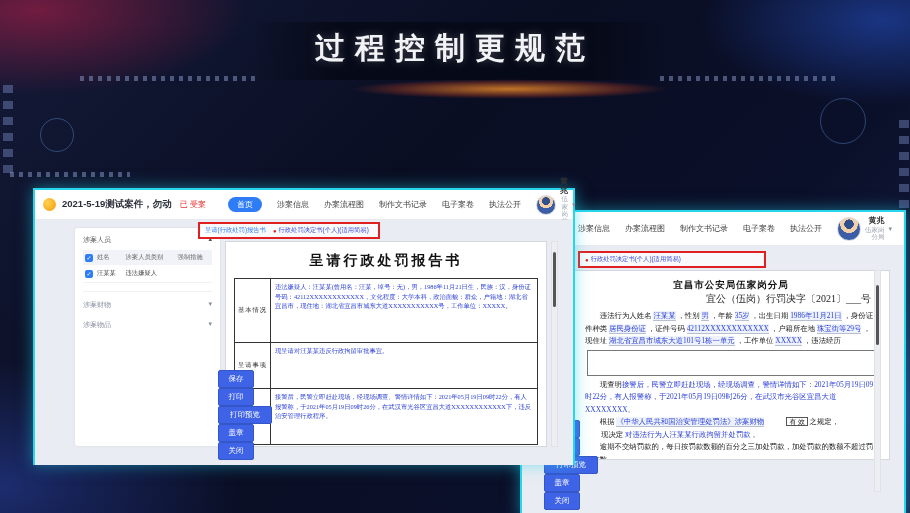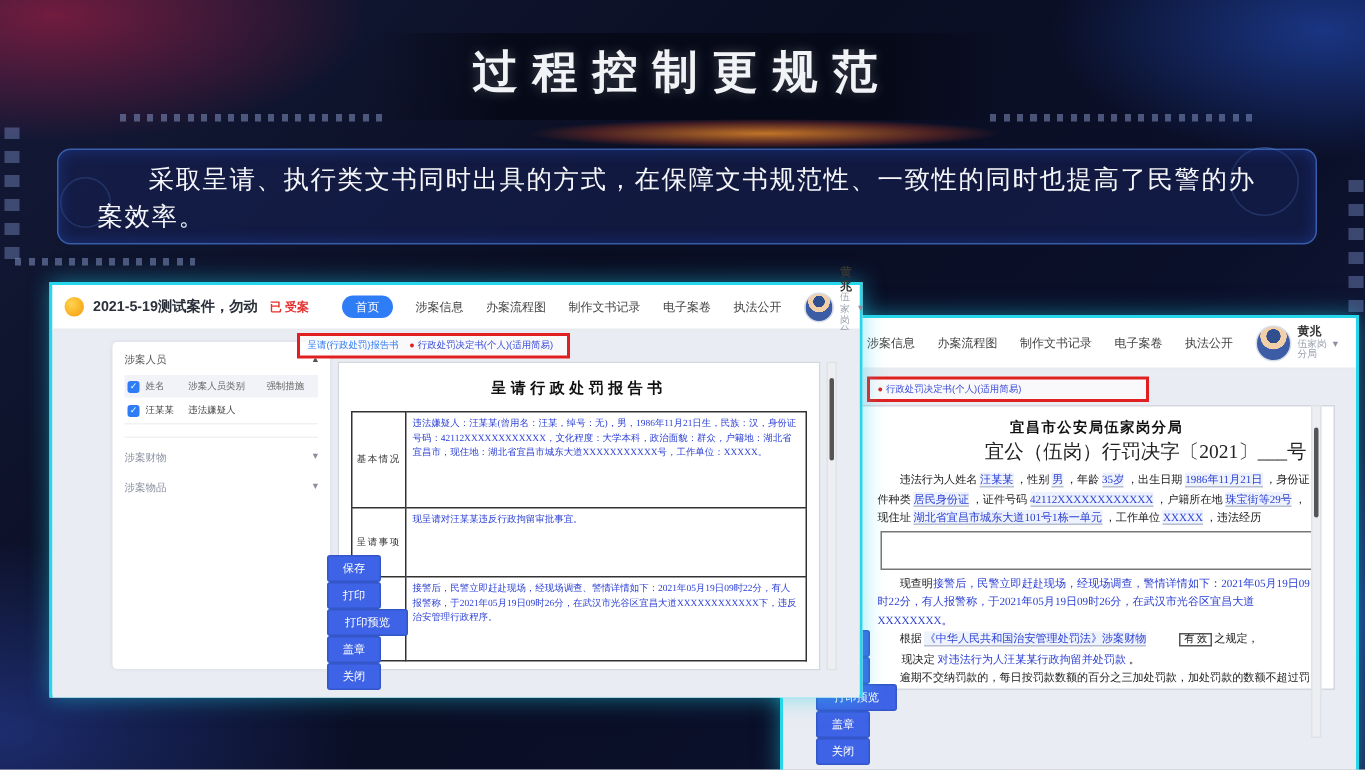--- a/index.html
+++ b/index.html
@@ -30,32 +30,32 @@
   .appwin { position:absolute; background:#fff; border:2px solid #27d6ea; box-shadow:0 0 14px rgba(30,210,235,.5); }
   .win-right { left:520px; top:210px; width:386px; height:308px; }
   .win-left  { left:33px;  top:188px; width:542px; height:277px; }
 
   .app-header { position:absolute; left:0; top:0; width:100%; background:#fff; border-bottom:1px solid #e8eaef; display:flex; align-items:center; }
   .win-left  .app-header { height:30px; padding:0 8px; }
   .win-right .app-header { height:34px; padding:0 12px 0 56px; }
 
   .case-icon { width:13px; height:13px; border-radius:50%; background:radial-gradient(circle at 35% 35%, #ffd34d, #f59a0b); margin-right:6px; flex:0 0 auto; }
   .case-title { font-size:9.5px; font-weight:bold; color:#2a2f3a; white-space:nowrap; }
-  .case-status { font-size:8px; font-weight:bold; color:#e63030; margin-left:8px; white-space:nowrap; }
+  .case-status { font-size:8px; font-weight:normal; color:#e63030; margin-left:8px; white-space:nowrap; }
 
   .tabs { display:flex; align-items:center; margin-left:22px; }
   .win-right .tabs { margin-left:0; }
   .tab { font-size:8px; color:#444; margin-right:15px; white-space:nowrap; cursor:pointer; }
   .tab.active { background:#2e7cf6; color:#fff; border-radius:9px; padding:2px 9px; }
 
   .userbox { margin-left:auto; display:flex; align-items:center; }
   .avatar { width:20px; height:20px; border-radius:50%; flex:0 0 auto;
     background:radial-gradient(circle at 50% 28%, #2f4f8f 0 24%, #f2cfa6 25% 45%, #3c5da5 46% 100%); border:1px solid #d6dce8; }
   .win-right .avatar { width:24px; height:24px; }
-  .user-meta { margin:0 4px; line-height:1.1; }
+  .user-meta { margin:0 4px; line-height:1.1;text-align:right; }
   .user-name { font-size:8px; color:#333; font-weight:bold; }
   .user-org { font-size:6.5px; color:#9aa1ad; }
   .caret { font-size:7px; color:#8a90a0; }
 
   .app-body { position:absolute; left:0; width:100%; background:#e9ecf2; }
   .win-left  .app-body { top:30px; height:245px; }
   .win-right .app-body { top:34px; height:272px; }
 
   
   .side-panel { position:absolute; left:40px; top:8px; width:145px; height:218px; background:#fff; border-radius:3px; box-shadow:0 0 3px rgba(0,0,0,.08); padding:7px 8px; }
@@ -77,30 +77,30 @@
 
   
   .page { position:absolute; background:#fff; border:1px solid #d4d7de; font-family:"Liberation Serif", serif; }
   .win-left .page { left:190px; top:21px; width:322px; height:206px; padding:6px 8px; }
   .win-right .page { left:50px; top:24px; width:318px; height:190px; padding:8px 12px; overflow:hidden; }
   .scrollbar { position:absolute; width:7px; background:#eceef2; border:1px solid #dfe2e8; }
   .win-left .scrollbar { left:516px; top:21px; height:206px; }
   .win-right .scrollbar { left:352px; top:24px; height:222px; }
   .scroll-thumb { position:absolute; left:1px; width:3px; background:#555; border-radius:2px; }
 
-  .ldoc-title { text-align:center; font-size:10px; font-weight:bold; letter-spacing:3px; color:#111; margin:4px 0 8px; }
+  .ldoc-title { text-align:center; font-size:14px; font-weight:bold; letter-spacing:3px; color:#111; margin:4px 0 8px; }
   .ldoc-table { width:100%; border-collapse:collapse; border:1.5px solid #222; }
   .ldoc-table td { border:1px solid #333; vertical-align:top; }
   .ldoc-label { width:36px; font-size:6.3px; color:#333; text-align:center; vertical-align:middle !important; letter-spacing:1px; }
   .ldoc-content { font-size:6.3px; color:#2b3fd4; line-height:9.5px; padding:3px 4px; }
   .r1 { height:64px; } .r2 { height:46px; } .r3 { height:56px; }
 
   .rdoc-org { text-align:center; font-size:9.5px; font-weight:bold; color:#111; letter-spacing:1px; }
   .rdoc-title { text-align:center; font-size:15px; font-weight:bold; color:#111; letter-spacing:4px; margin:2px 0 6px; }
-  .rdoc-no { text-align:right; font-size:13px; color:#222; padding-right:6px; margin-bottom:4px; }
+  .rdoc-no { text-align:right; font-size:10px; color:#222; padding-right:6px; margin-bottom:4px; }
   .rp { font-size:7.4px; line-height:12.5px; color:#1a1a1a; text-indent:2em; }
   .rp.noindent { text-indent:0;margin-left:16px; }
   .seg-pl { color:#1a1a1a; }
   .seg-v { color:#2b3fd4; background:#edf2fc; border-bottom:1px solid #b8bfd0; }
   .seg-u { color:#2b3fd4; }
   .seg-box { color:#1a1a1a; border:1px solid #555; padding:0 2px; font-size:6.8px; }
   .field-box { border:1px solid #777; height:26px; margin:2px 2px 3px; }
 
   
   .btn-strip { position:absolute; left:0; width:100%; display:flex;flex-direction:column; }
@@ -118,23 +118,20 @@
   <div class="glow-orange"></div>
   <div class="dots" style="left:80px; top:76px; width:180px;"></div>
   <div class="dots" style="left:660px; top:76px; width:180px;"></div>
   <div class="dots" style="left:10px; top:172px; width:120px;"></div>
   <div class="sq-col" style="left:3px; top:85px; height:90px;"></div>
   <div class="sq-col" style="left:899px; top:120px; height:90px;"></div>
   <div class="deco-circle" style="left:40px; top:118px; width:34px; height:34px;"></div>
   <div class="deco-circle" style="left:820px; top:98px; width:46px; height:46px;"></div>
 
   <div class="slide-title">过程控制更规范</div>
-  <div class="desc-panel">
-    <p>采取呈请、执行类文书同时出具的方式，在保障文书规范性、一致性的同时也提高了民警的办案效率。</p>
-  </div>
 
   <div class="appwin win-right">
     <div class="app-header">
       <div class="tabs">
         <span class="tab">涉案信息</span>
         <span class="tab">办案流程图</span>
         <span class="tab">制作文书记录</span>
         <span class="tab">电子案卷</span>
         <span class="tab">执法公开</span>
       </div>

